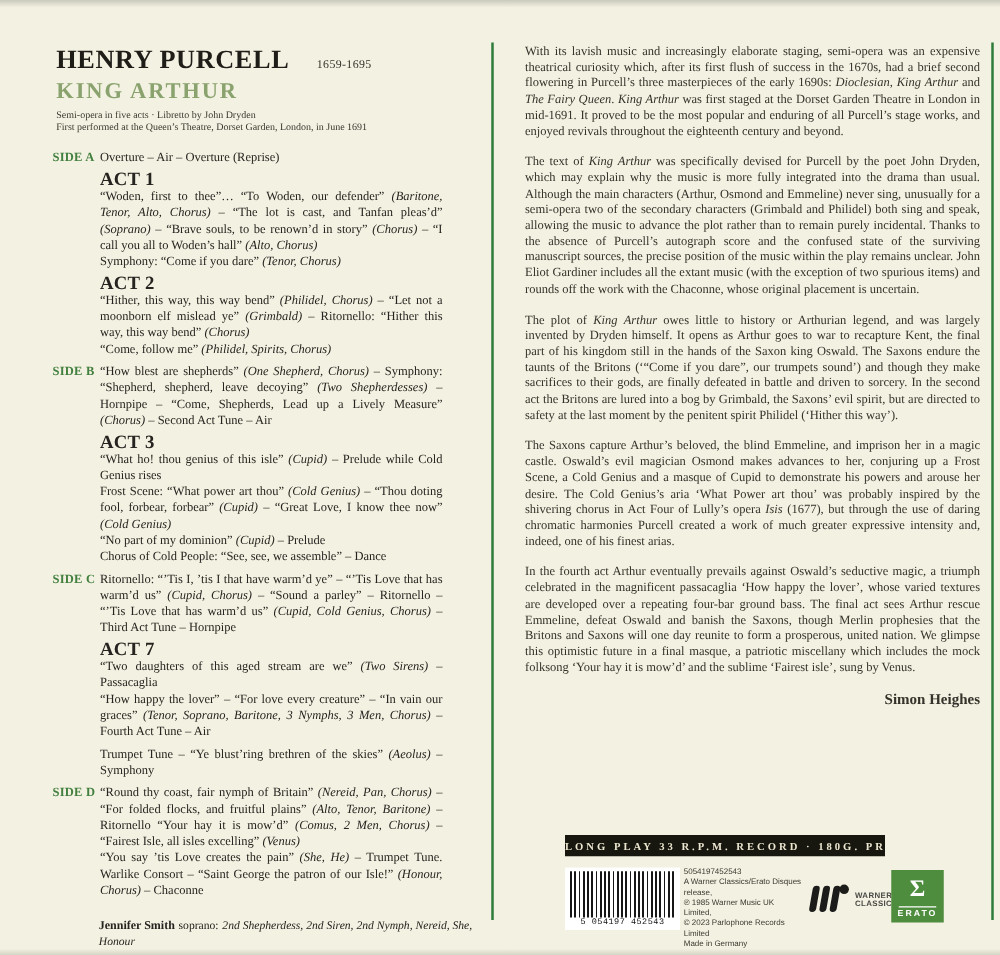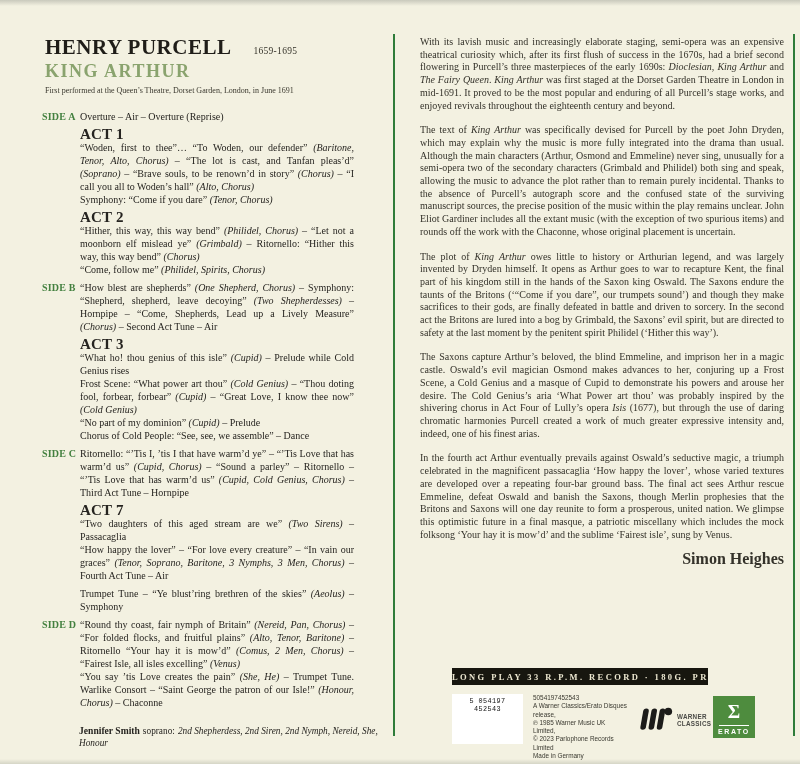--- a/index.html
+++ b/index.html
@@ -37,30 +37,30 @@
 
   
   .divider{position:absolute;left:393px;top:34px;width:2px;height:702px;background:#2f7c3a;}
   .edge-line{position:absolute;left:793px;top:34px;width:2px;height:702px;background:#2f7c3a;}
 
   
   .right-col{position:absolute;left:420px;top:36px;width:364px;font-size:10px;
     line-height:12.7px;color:#34322a;}
   .right-col p{margin:0 0 12px;text-align:justify;}
   .right-col p i{font-style:italic;}
-  .essay-author{text-align:right;font-weight:bold;font-size:16px;margin-top:9px;}
+  .essay-author{text-align:right;font-weight:bold;font-size:12px;margin-top:9px;}
 
   
   .banner{position:absolute;left:452px;top:668px;width:256px;height:17px;background:#17160f;
     color:#ece7d0;font-size:8.5px;letter-spacing:2.4px;text-align:center;line-height:18px;
     font-weight:bold;white-space:nowrap;overflow:hidden;}
   .footer-row{position:absolute;left:452px;top:694px;width:303px;display:flex;
     justify-content:space-between;align-items:flex-start;}
-  .barcode{width:71px;height:50px;background:#fff;box-sizing:border-box;padding:3px 4px 2px;
-    display:flex;flex-direction:row;}
+  .barcode{width:92px;height:50px;background:#fff;box-sizing:border-box;padding:3px 4px 2px;
+    display:flex;flex-direction:column;}
   .bars{flex:1;background:repeating-linear-gradient(90deg,#161616 0 1.5px,#fff 1.5px 3.4px);}
   .bdigits{font-family:"Liberation Mono", monospace;font-size:6.8px;line-height:8px;
     text-align:center;color:#111;letter-spacing:.4px;}
   .release{width:94px;font-family:"Liberation Sans", sans-serif;font-size:6.4px;
     line-height:8.3px;color:#3a3930;}
   .warner{width:66px;margin-top:11px;display:flex;align-items:center;gap:2px;}
   .warner-label{font-family:"Liberation Sans", sans-serif;font-size:6.3px;line-height:6.8px;
     font-weight:bold;color:#4a4a46;letter-spacing:.3px;}
   .erato{width:42px;height:42px;margin-top:2px;background:#4e8c3e;display:flex;
     flex-direction:column;align-items:center;box-sizing:border-box;padding:2px 0 3px;}
@@ -76,20 +76,21 @@
 <div class="page">
   <div class="scan-top"></div>
 
   <div class="left-col">
     <div class="header">
       <div class="composer-line">
         <span>HENRY PURCELL</span><span class="dates">1659-1695</span>
       </div>
       <div class="album-title">KING ARTHUR</div>
       <div class="subs">
+        <div>Semi-opera in five acts · Libretto by John Dryden</div>
         <div>First performed at the Queen’s Theatre, Dorset Garden, London, in June 1691</div>
       </div>
     </div>
 
     <div id="tracklist">
         <div class="track-block">
           <span class="side">SIDE A</span>
           <div class="ttext">Overture – Air – Overture (Reprise)</div>
         </div>
         <div class="track-block">

